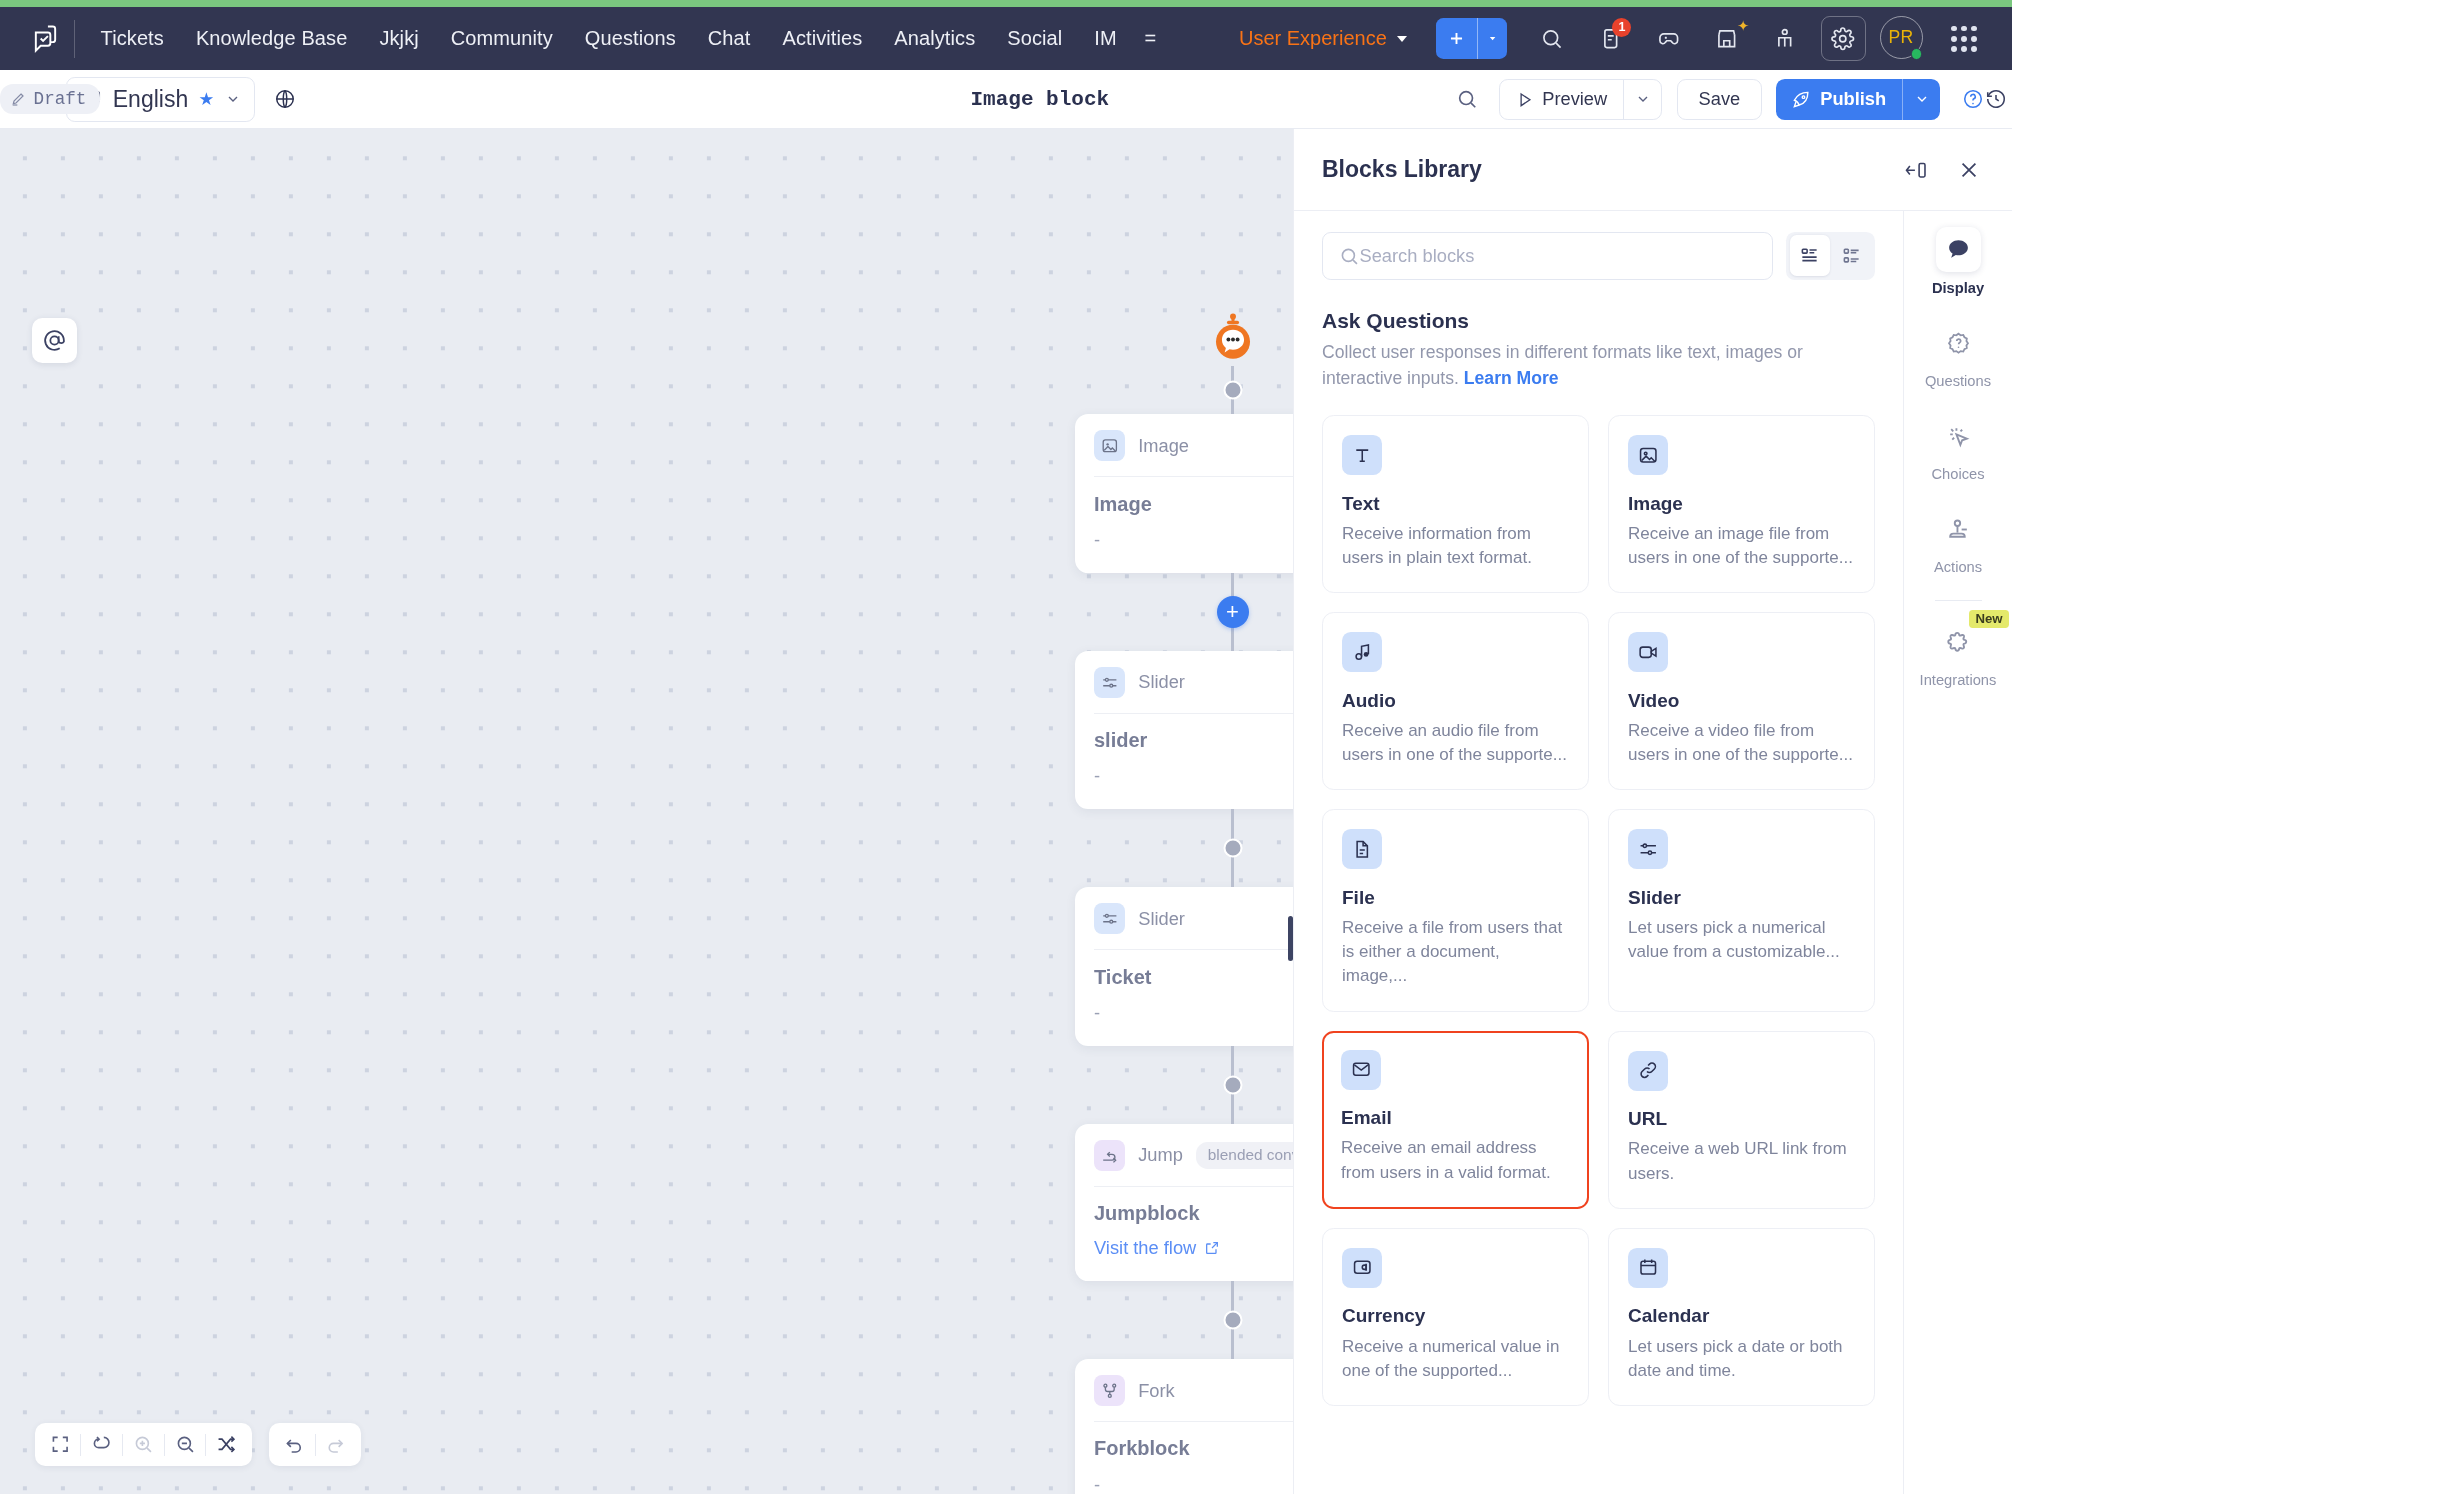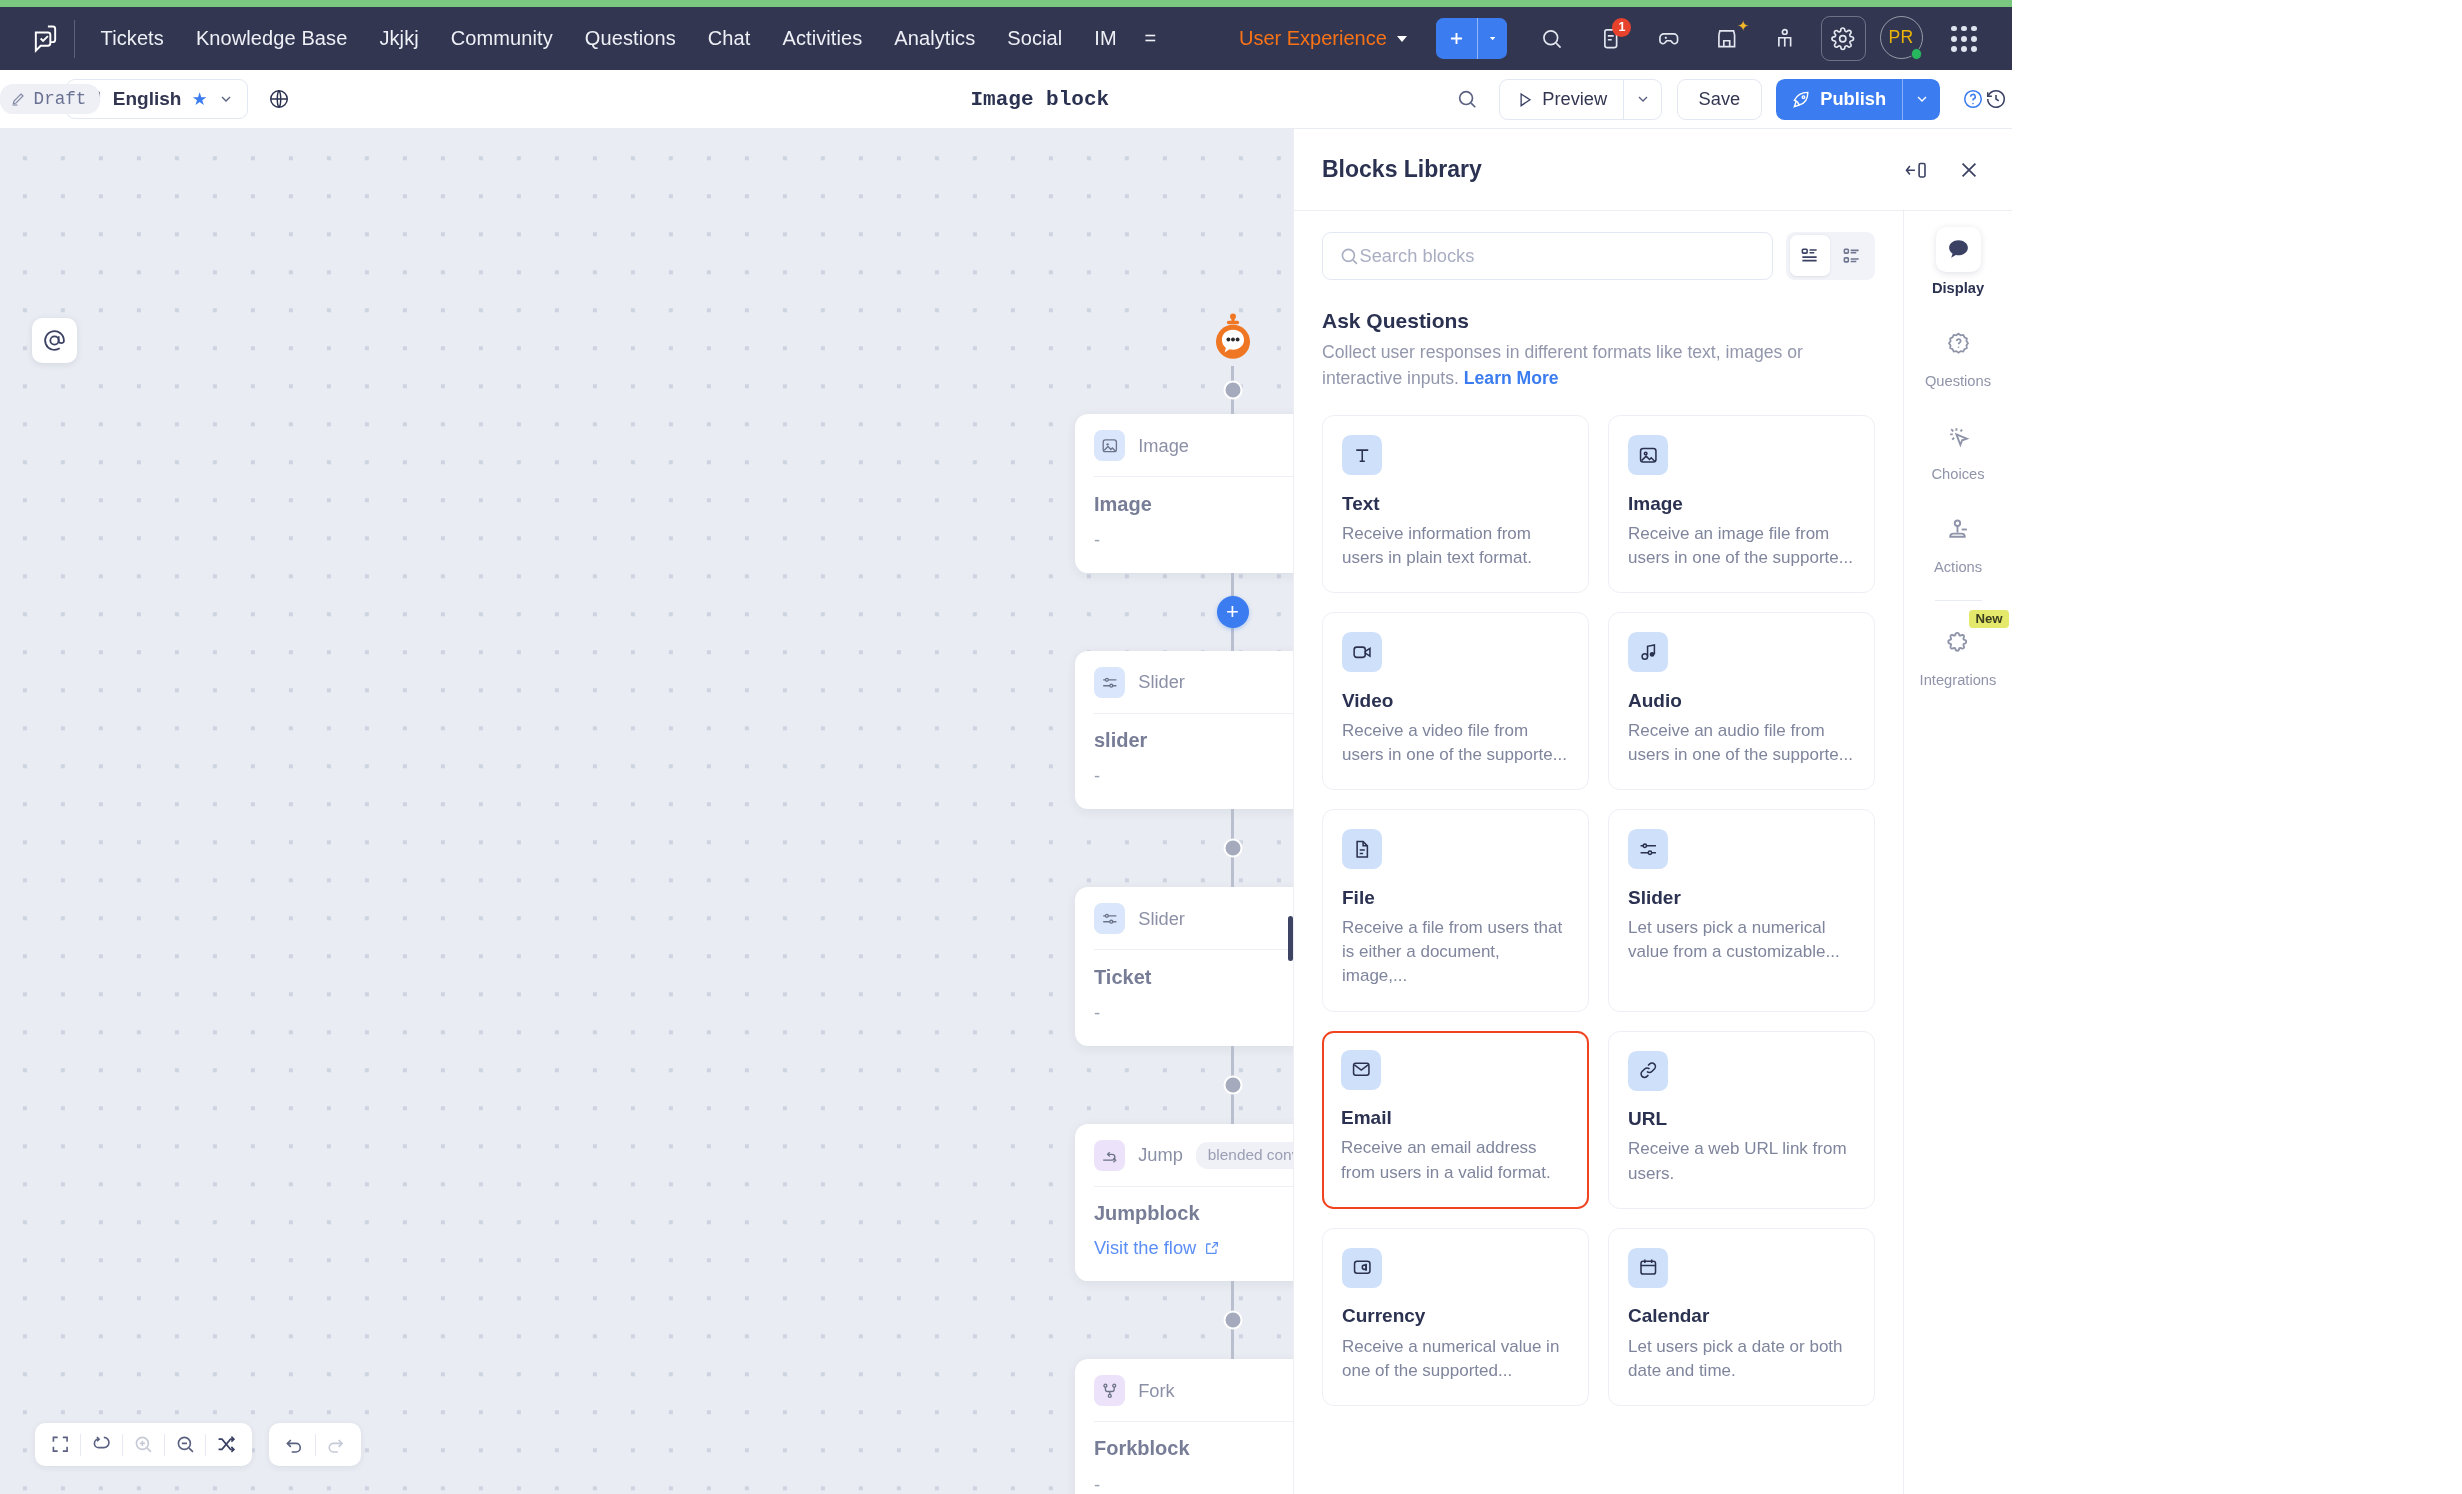--- a/index.html
+++ b/index.html
@@ -73,21 +73,21 @@
     flex: 0 0 59px; height: 59px; background: #ffffff;
     display: flex; align-items: center; padding: 0 22px 0 22px;
     border-bottom: 0.7px solid #e8ebf2; position: relative; z-index: 5;
   }
   .back-chevron { width: 34px; height: 34px; display:flex;align-items:center;justify-content:center;cursor:pointer; color:#3d4463; }
   .lang-pill {
     display: flex; align-items: center; gap: 10.3px;
     border: 1.1px solid #e3e7f1; border-radius: 8.8px;
     padding: 8px 13.2px; margin-left: 10.3px; cursor: pointer;
   }
-  .lang-label { font-size: 19px; color: #323651; font-weight: 700; }
+  .lang-label { font-size: 23px; color: #323651; font-weight: 400; }
   .star { color: #3b7cf0; font-size: 17.6px; }
   .globe-btn {
     width: 32px; height: 32px; margin-left: 14.7px; display:flex; align-items:center; justify-content:center;
     border-radius: 50%; cursor: pointer;
   }
   .sub-center {
     position: absolute; left: 0; right: 0; top: 0; bottom: 0;
     display: flex; align-items: center; justify-content: space-between; gap: 16px; pointer-events: none; font-family: Liberation Mono, monospace;
   }
   .sub-center > * { pointer-events: auto; }
@@ -724,38 +724,38 @@
                     <path d="M4.5 18l5-5 4 4 2-2 4 4"></path>
                   </svg>
               </div>
               <div class="card-title">Image</div>
               <div class="card-desc">Receive an image file from users in one of the supporte...</div>
             </div>
 
             <div class="card">
               <div class="card-ico">
                 <svg viewBox="0 0 24 24" fill="none" stroke="#2b3150" stroke-width="1.8">
-                    <rect x="2.5" y="6" width="13" height="12" rx="3"></rect>
-                    <path d="M15.5 11l5.5-3.5v9L15.5 13z"></path>
-                  </svg>
-              </div>
-              <div class="card-title">Video</div>
-              <div class="card-desc">Receive a video file from users in one of the supporte...</div>
-            </div>
-
-            <div class="card">
-              <div class="card-ico">
-                <svg viewBox="0 0 24 24" fill="none" stroke="#2b3150" stroke-width="1.8">
                     <circle cx="8" cy="17" r="3.2"></circle>
                     <path d="M11.2 17V5l8 -1.6v11"></path>
                     <circle cx="16.5" cy="14.6" r="2.8" fill="#2b3150" stroke="none"></circle>
                   </svg>
               </div>
               <div class="card-title">Audio</div>
               <div class="card-desc">Receive an audio file from users in one of the supporte...</div>
+            </div>
+
+            <div class="card">
+              <div class="card-ico">
+                <svg viewBox="0 0 24 24" fill="none" stroke="#2b3150" stroke-width="1.8">
+                    <rect x="2.5" y="6" width="13" height="12" rx="3"></rect>
+                    <path d="M15.5 11l5.5-3.5v9L15.5 13z"></path>
+                  </svg>
+              </div>
+              <div class="card-title">Video</div>
+              <div class="card-desc">Receive a video file from users in one of the supporte...</div>
             </div>
 
             <div class="card">
               <div class="card-ico">
                 <svg viewBox="0 0 24 24" fill="none" stroke="#2b3150" stroke-width="1.8">
                     <path d="M6 3h7l5 5v13H6z"></path>
                     <path d="M13 3v5h5"></path>
                     <path d="M9 13h6M9 17h4"></path>
                   </svg>
               </div>

